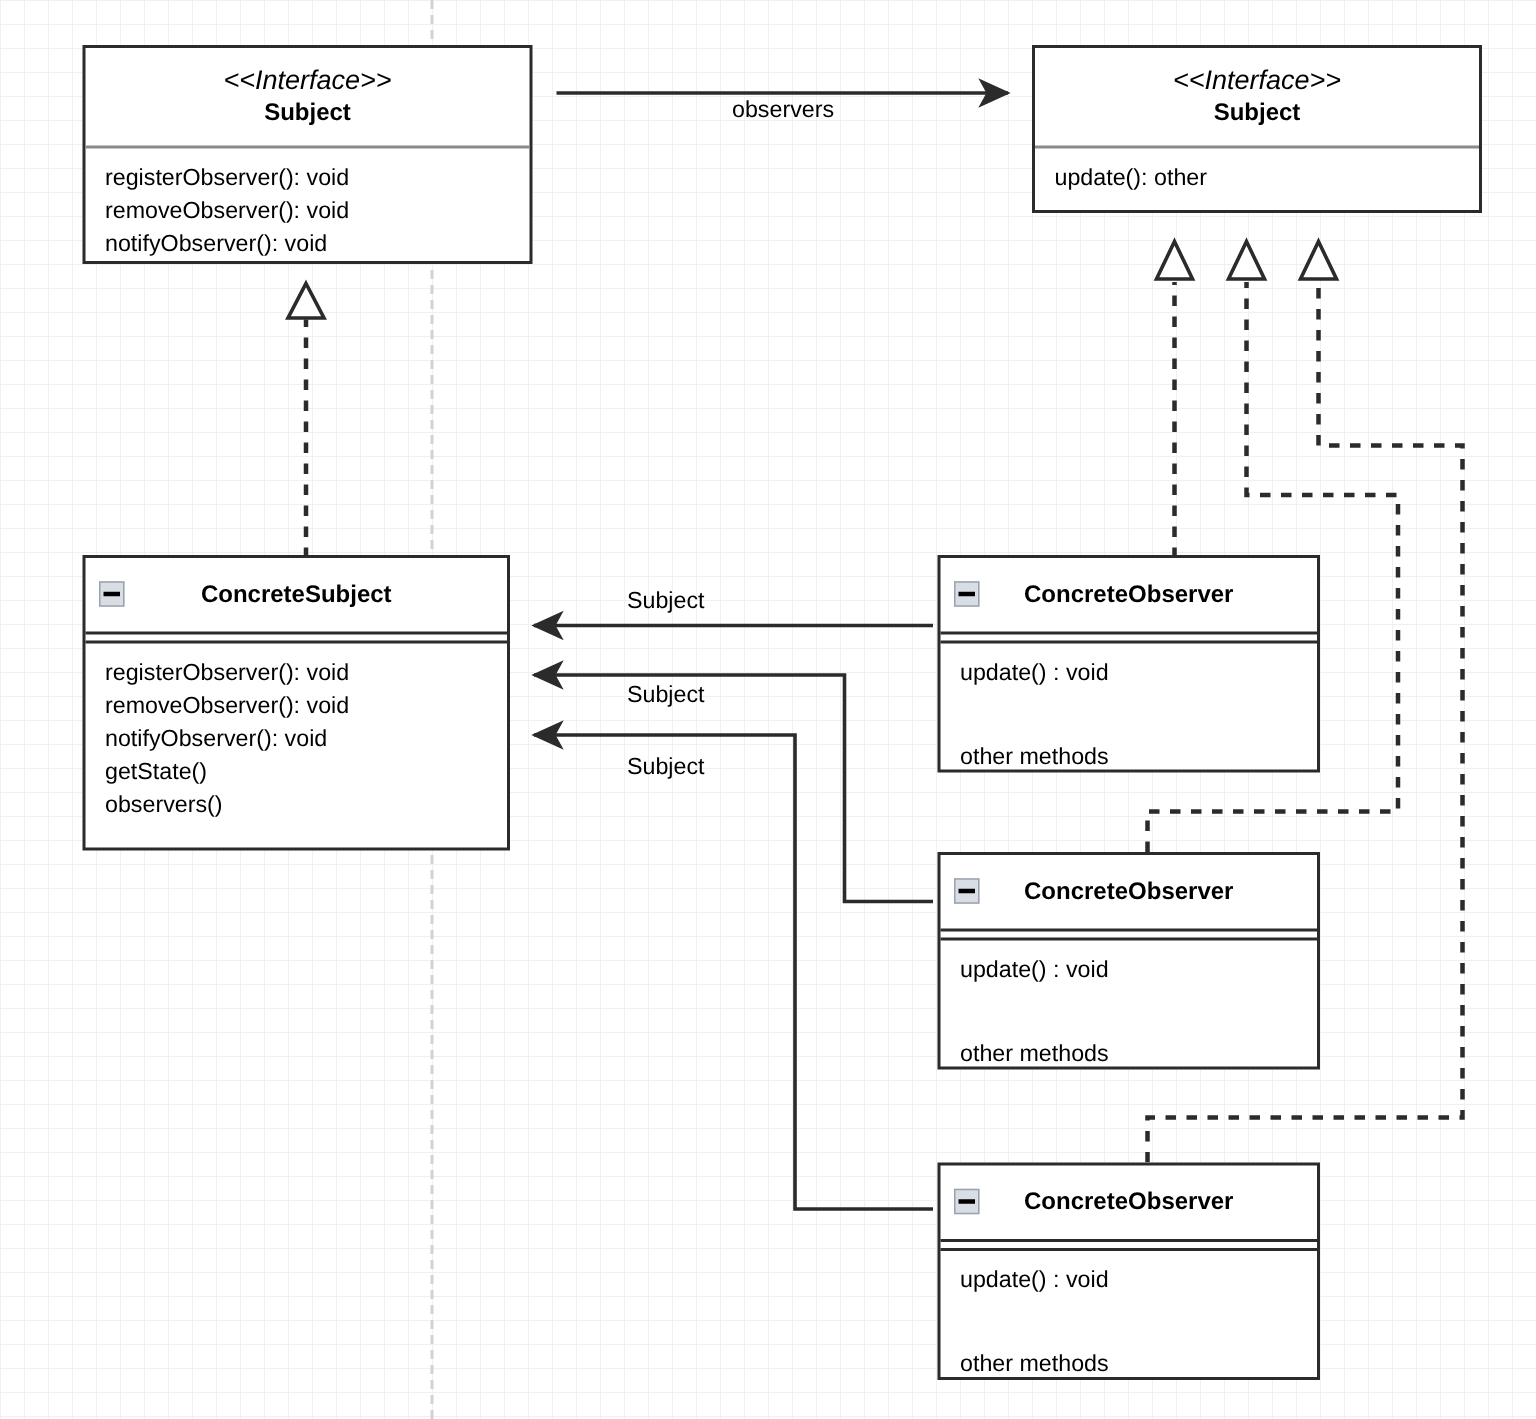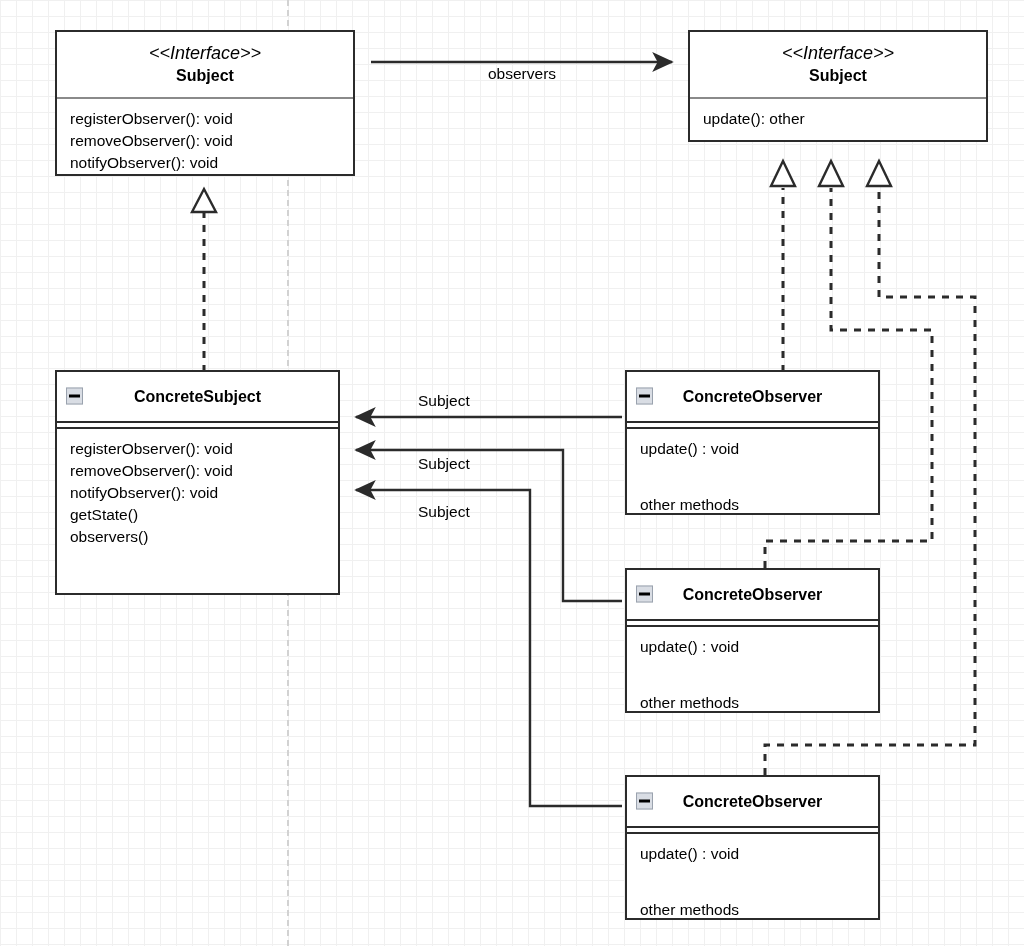--- a/index.html
+++ b/index.html
@@ -219,21 +219,21 @@
     <div class="uml-header">
       <div class="stereotype">&lt;&lt;Interface&gt;&gt;</div>
       <div class="class-name">Subject</div>
     </div>
     <div class="divider-single"></div>
     <div class="uml-body">
       <div class="member">update(): other</div>
     </div>
   </div>
 
-  <div class="uml-box" style="left:55px; top:370px; width:285px; height:225px;">
+  <div class="uml-box" style="left:55px; top:370px; width:285px; height:197px;">
     <div class="uml-header with-icon">
       <span class="collapse-icon"></span>
       <div class="class-name">ConcreteSubject</div>
     </div>
     <div class="divider-double"></div>
     <div class="uml-body">
       <div class="member">registerObserver(): void</div>
       <div class="member">removeObserver(): void</div>
       <div class="member">notifyObserver(): void</div>
       <div class="member spaced">getState()</div>

